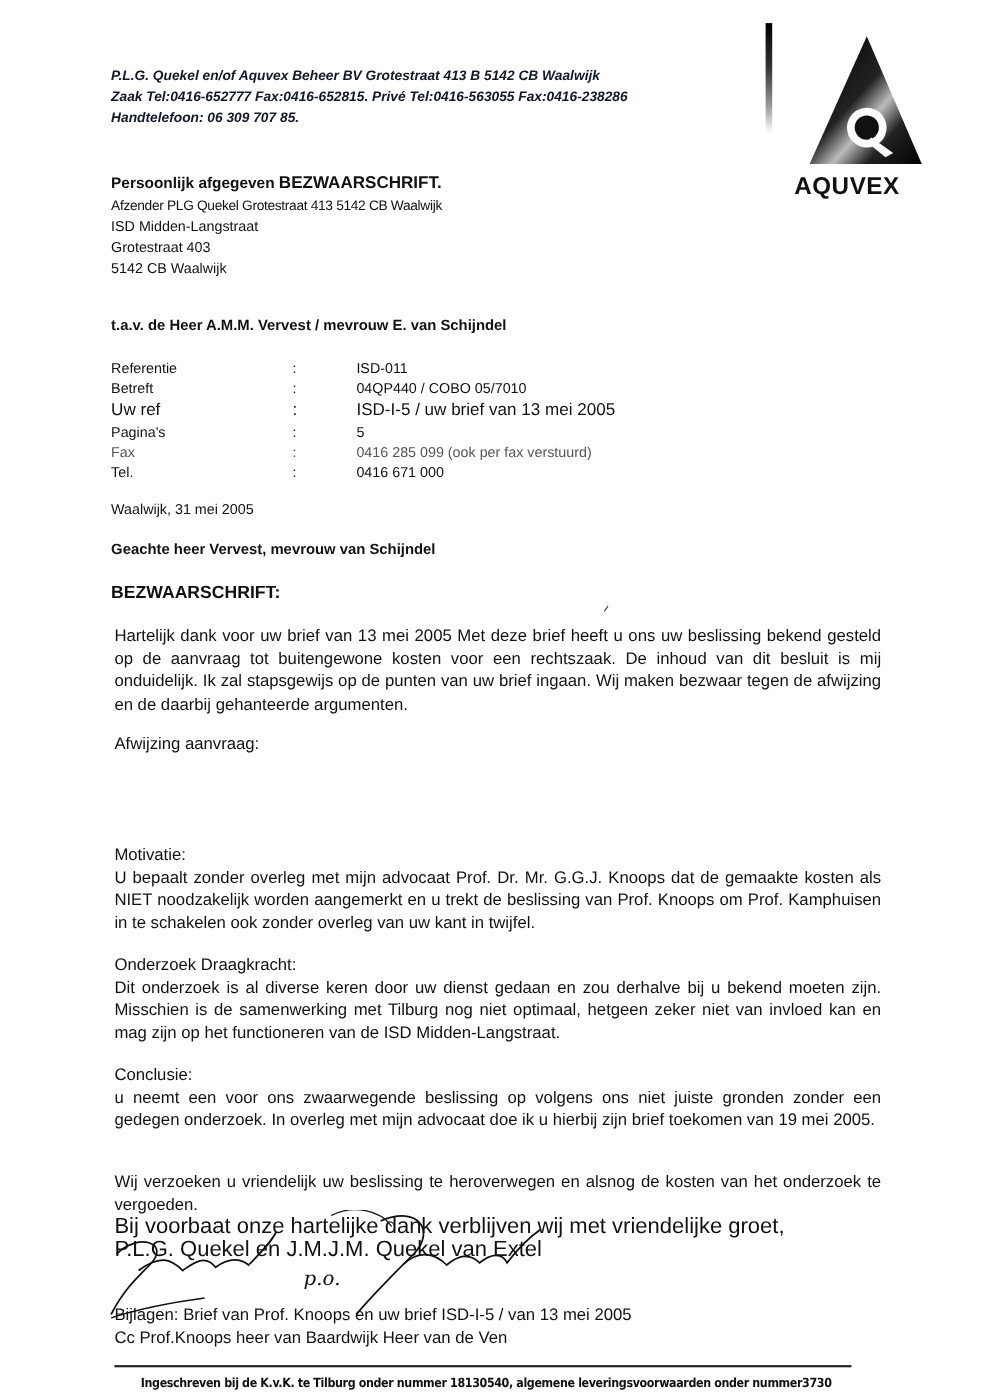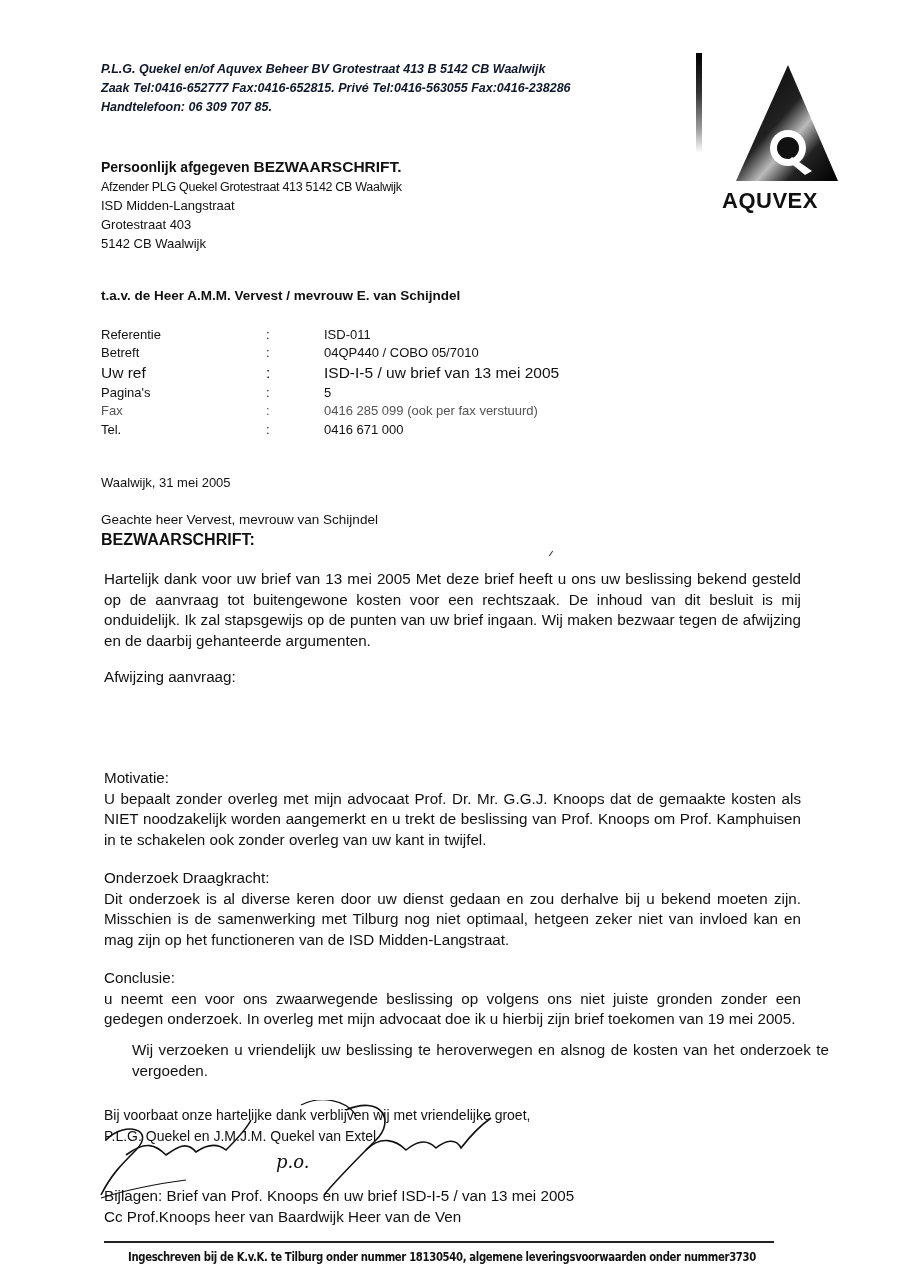--- a/index.html
+++ b/index.html
@@ -1,45 +1,45 @@
 <!DOCTYPE html>
 <html><head>
 <meta charset="utf-8">
 <style>
   html, body { margin: 0; padding: 0; background: #ffffff; }
   body { width: 900px; height: 1273px; position: relative; overflow: hidden; color: #111; font-family: "Liberation Sans", sans-serif; }
   .abs { position: absolute; }
   .hdr { left: 101px; top: 60px; font-size: 12.5px; font-style: italic; font-weight: bold; line-height: 19px; color: #0f172a; }
   .hdr div { white-space: nowrap; }
-  .logo { left: 692px; top: 53px; width: 155px; height: 160px; }
+  .logo { left: 692px; top: 21px; width: 155px; height: 160px; }
   .logo-bar { position: absolute; left: 4px; top: 0; width: 6px; height: 100px; background: linear-gradient(#000 0%, #333 40%, #999 75%, #fff 100%); }
   .logo-word { position: absolute; left: 30px; top: 135px; font-size: 22px; font-weight: bold; letter-spacing: 0.5px; color: #111; }
   .deliver { left: 101px; top: 158px; font-size: 14px; font-weight: bold; }
   .deliver .big { font-size: 15.5px; }
   .sender { left: 101px; top: 180px; font-size: 12.5px; letter-spacing: -0.3px; }
   .addr { left: 101px; top: 196px; font-size: 13px; line-height: 19px; }
   .tav { left: 101px; top: 288px; font-size: 13.5px; font-weight: bold; }
   .ref-table { left: 101px; top: 325px; font-size: 13px; border-collapse: collapse; }
   .ref-table td { padding: 0; height: 18.5px; vertical-align: middle; }
   .ref-table td.l { width: 165px; }
   .ref-table td.c { width: 58px; }
   .ref-table tr.big td { font-size: 15.5px; height: 21px; }
   .ref-table tr.lt td { color: #555; }
-  .date { left: 101px; top: 455px; font-size: 13px; margin-top: 20px; }
-  .greet { left: 101px; top: 492px; font-size: 13.5px; font-weight: normal; margin-top: 20px; }
+  .date { left: 101px; top: 455px; font-size: 13px; }
+  .greet { left: 101px; top: 492px; font-size: 13.5px; font-weight: bold; }
   .title { left: 101px; top: 531px; font-size: 16px; font-weight: bold; }
   .para { left: 104px; width: 697px; font-size: 15.2px; line-height: 20.5px; text-align: justify; }
   .para .hd { display: block; text-align: left; }
   .p1 { top: 569px; }
   .p2 { top: 667px; }
   .p3 { top: 768px; }
   .p4 { top: 868px; }
   .p5 { top: 968px; }
-  .p6 { top: 1040px; margin-left: 28px; }
-  .closing { left: 104px; top: 1105px; font-size: 14px; line-height: 20.5px; }
+  .p6 { top: 1065px; }
+  .closing { left: 104px; top: 1105px; font-size: 20px; line-height: 20.5px; }
   .sig { left: 96px; top: 1100px; width: 420px; height: 100px; }
   .encl { left: 104px; top: 1186px; font-size: 15.2px; line-height: 20.5px; }
   .rule { left: 104px; top: 1241px; width: 670px; height: 2px; background: #222; }
   .footer { left: 128px; top: 1250px; font-size: 11.5px; font-weight: bold; letter-spacing: -0.4px; transform: scaleX(0.88); transform-origin: left; white-space: nowrap; font-family: "DejaVu Sans", sans-serif; }
   .mark { left: 548px; top: 553px; width: 6px; height: 1px; background: #333; transform: rotate(-55deg); }
 </style>
 </head>
 <body>
 
 <div class="abs hdr">

